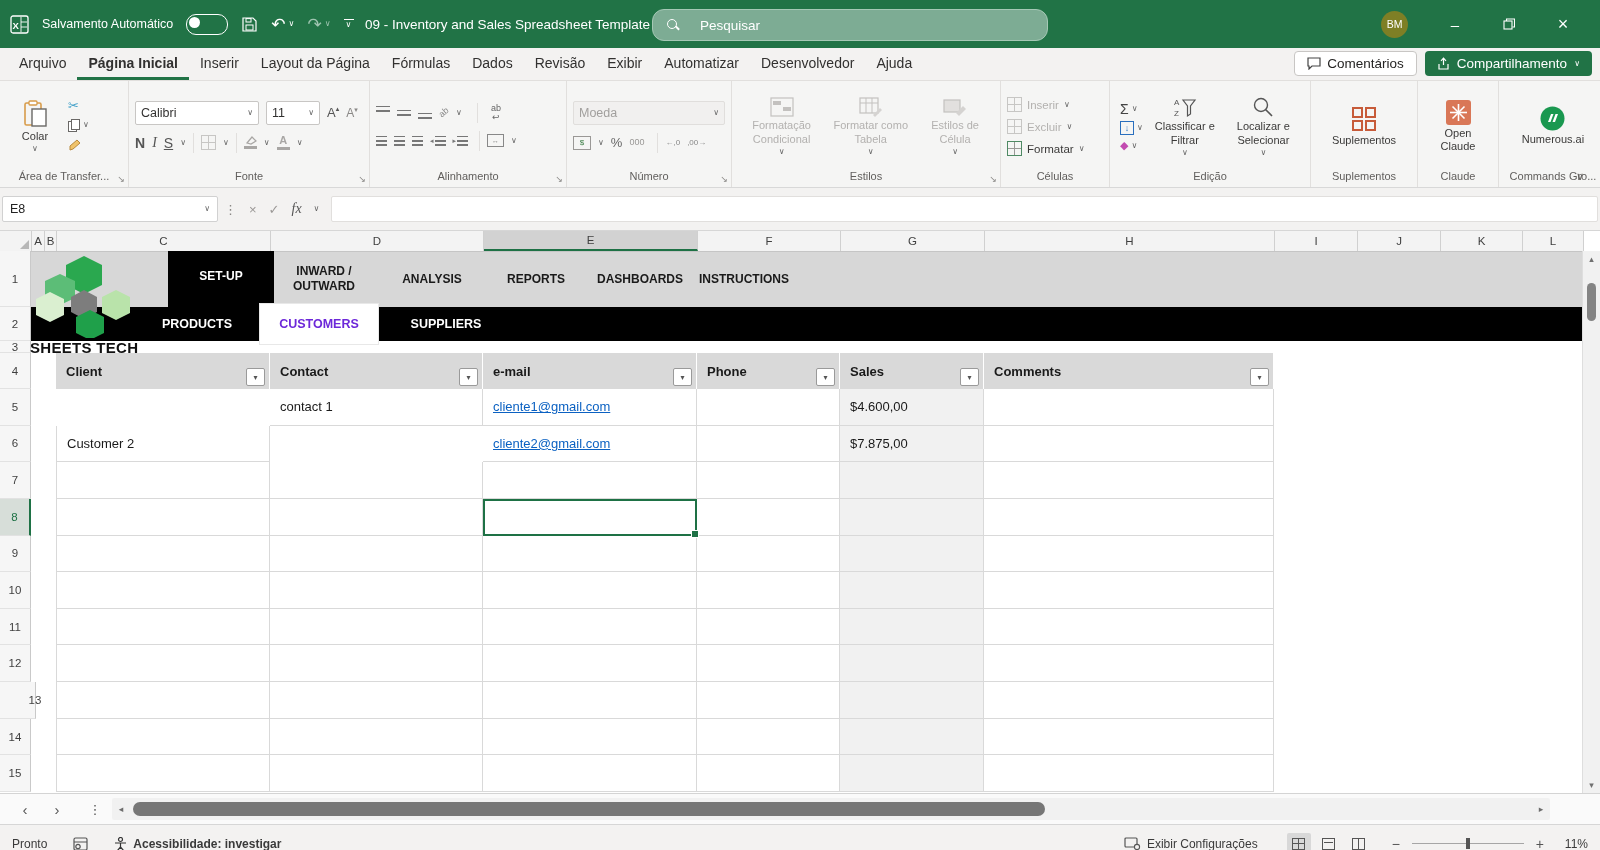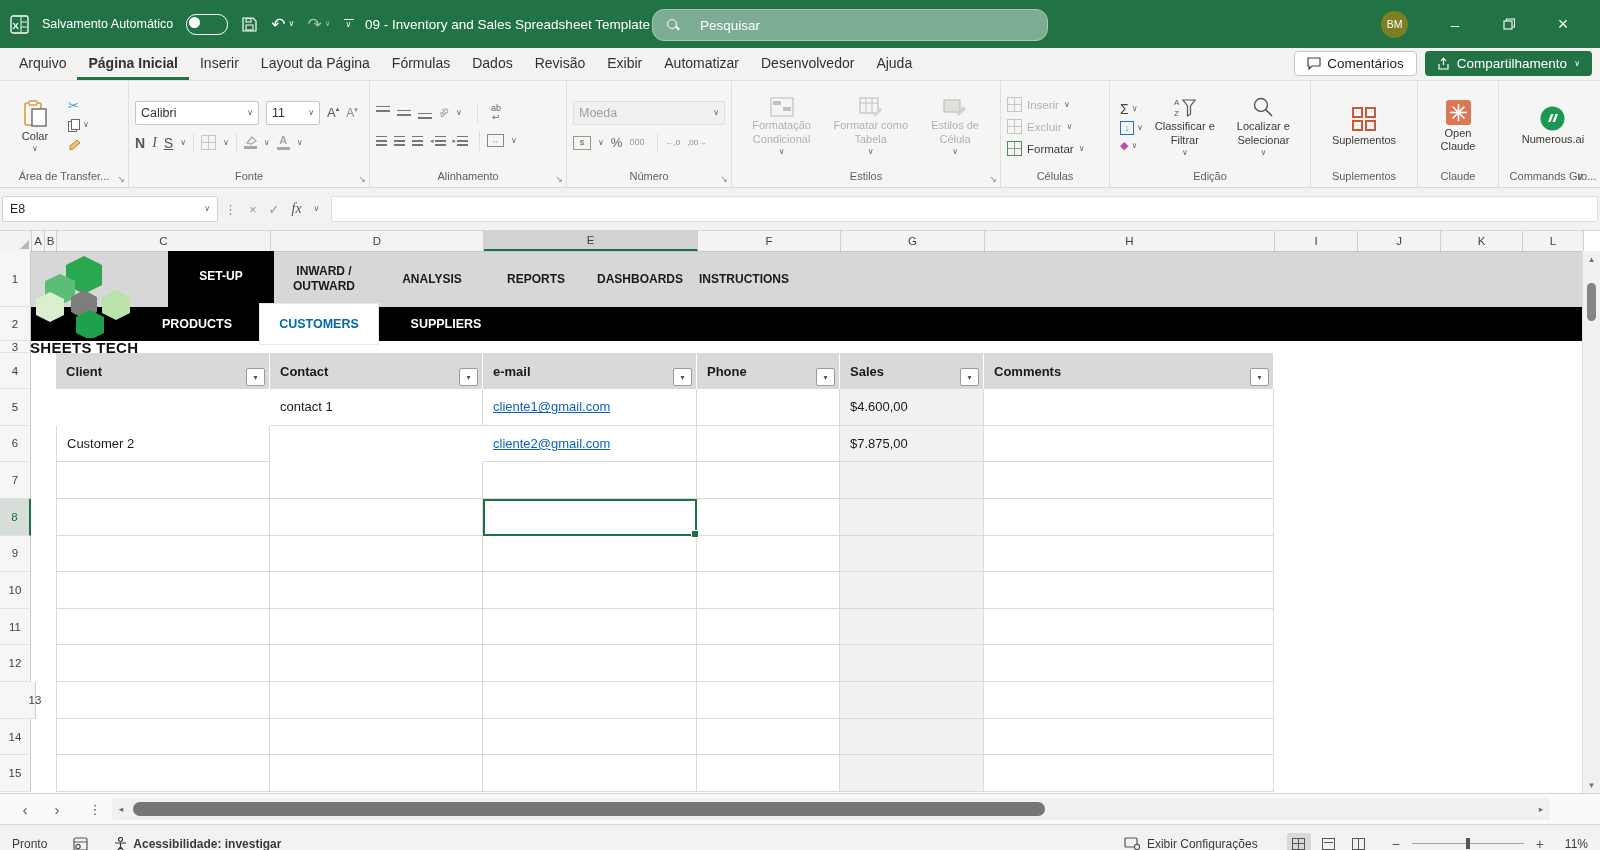--- a/index.html
+++ b/index.html
@@ -75,21 +75,21 @@
   .cshead{flex:0 0 auto;height:100%;display:flex;align-items:center;justify-content:center;font-size:11.5px;color:#3f3f3f;border-right:1px solid #d0d0d0;overflow:hidden;box-sizing:border-box}
   .cshead.sel{background:#d2d2d2;border-bottom:2px solid #1e7145;font-weight:400}
   .rowhead{position:absolute;left:0;width:31px;background:#f6f6f6;border-right:1px solid #c9c9c9;border-bottom:1px solid #e2e2e2;display:flex;align-items:center;justify-content:center;font-size:11.5px;color:#3f3f3f;box-sizing:border-box}
   .rowhead.sel{background:#d7ded9;border-right:2px solid #1e7145;color:#1e7145}
   .band{position:absolute;left:31px;width:1552px}
   .band.grey{background:#d7d7d7}
   .band.black{background:#000}
   .navtab{position:absolute;display:flex;align-items:center;justify-content:center;text-align:center;font-size:12px;font-weight:700;color:#1a1a1a;line-height:1.25;cursor:pointer}
   .navtab.active{background:#000;color:#fff;align-items:flex-start;padding-top:18px;box-sizing:border-box;z-index:3}
   .subtab{position:absolute;display:flex;align-items:center;justify-content:center;font-size:12.5px;font-weight:700;color:#fff;cursor:pointer;z-index:3}
-  .subtab.active{background:#fff;color:#0369a1;box-shadow:0 0 0 1px #e8e8e8}
+  .subtab.active{background:#fff;color:#6d28d9;box-shadow:0 0 0 1px #e8e8e8}
   .logo-text{position:absolute;font-size:15px;font-weight:800;letter-spacing:.3px;color:#111;z-index:4}
   .thead{position:absolute;height:36px;background:#d9d9d9;border-right:1px solid #fff;box-sizing:border-box;font-size:13px;font-weight:700;color:#1a1a1a;display:flex;align-items:center;padding-left:10px;z-index:2}
   .filterbtn{position:absolute;right:4px;bottom:3px;width:17px;height:16px;background:#fff;border:1px solid #9a9a9a;border-radius:2px;display:flex;align-items:center;justify-content:center;font-size:8px;color:#555}
   .tcell{position:absolute;border-right:1px solid #d9d9d9;border-bottom:1px solid #d9d9d9;box-sizing:border-box;font-size:13px;color:#1a1a1a;display:flex;align-items:center;padding-left:10px;background:#fff}
   .tcell.shade{background:#f1f1f1}
   .tcell.first{border-left:1px solid #d9d9d9}
   .tcell a{color:#0b61c2;text-decoration:underline;cursor:pointer}
   .selbox{position:absolute;border:2px solid #1e7145;box-sizing:border-box;z-index:5;background:transparent}
   .selbox:after{content:"";position:absolute;right:-4px;bottom:-4px;width:6px;height:6px;background:#1e7145;border:1px solid #fff}
   .vscroll{position:absolute;right:0;top:20px;bottom:0;width:17px;background:#f1f1f1;border-left:1px solid #dedede}

